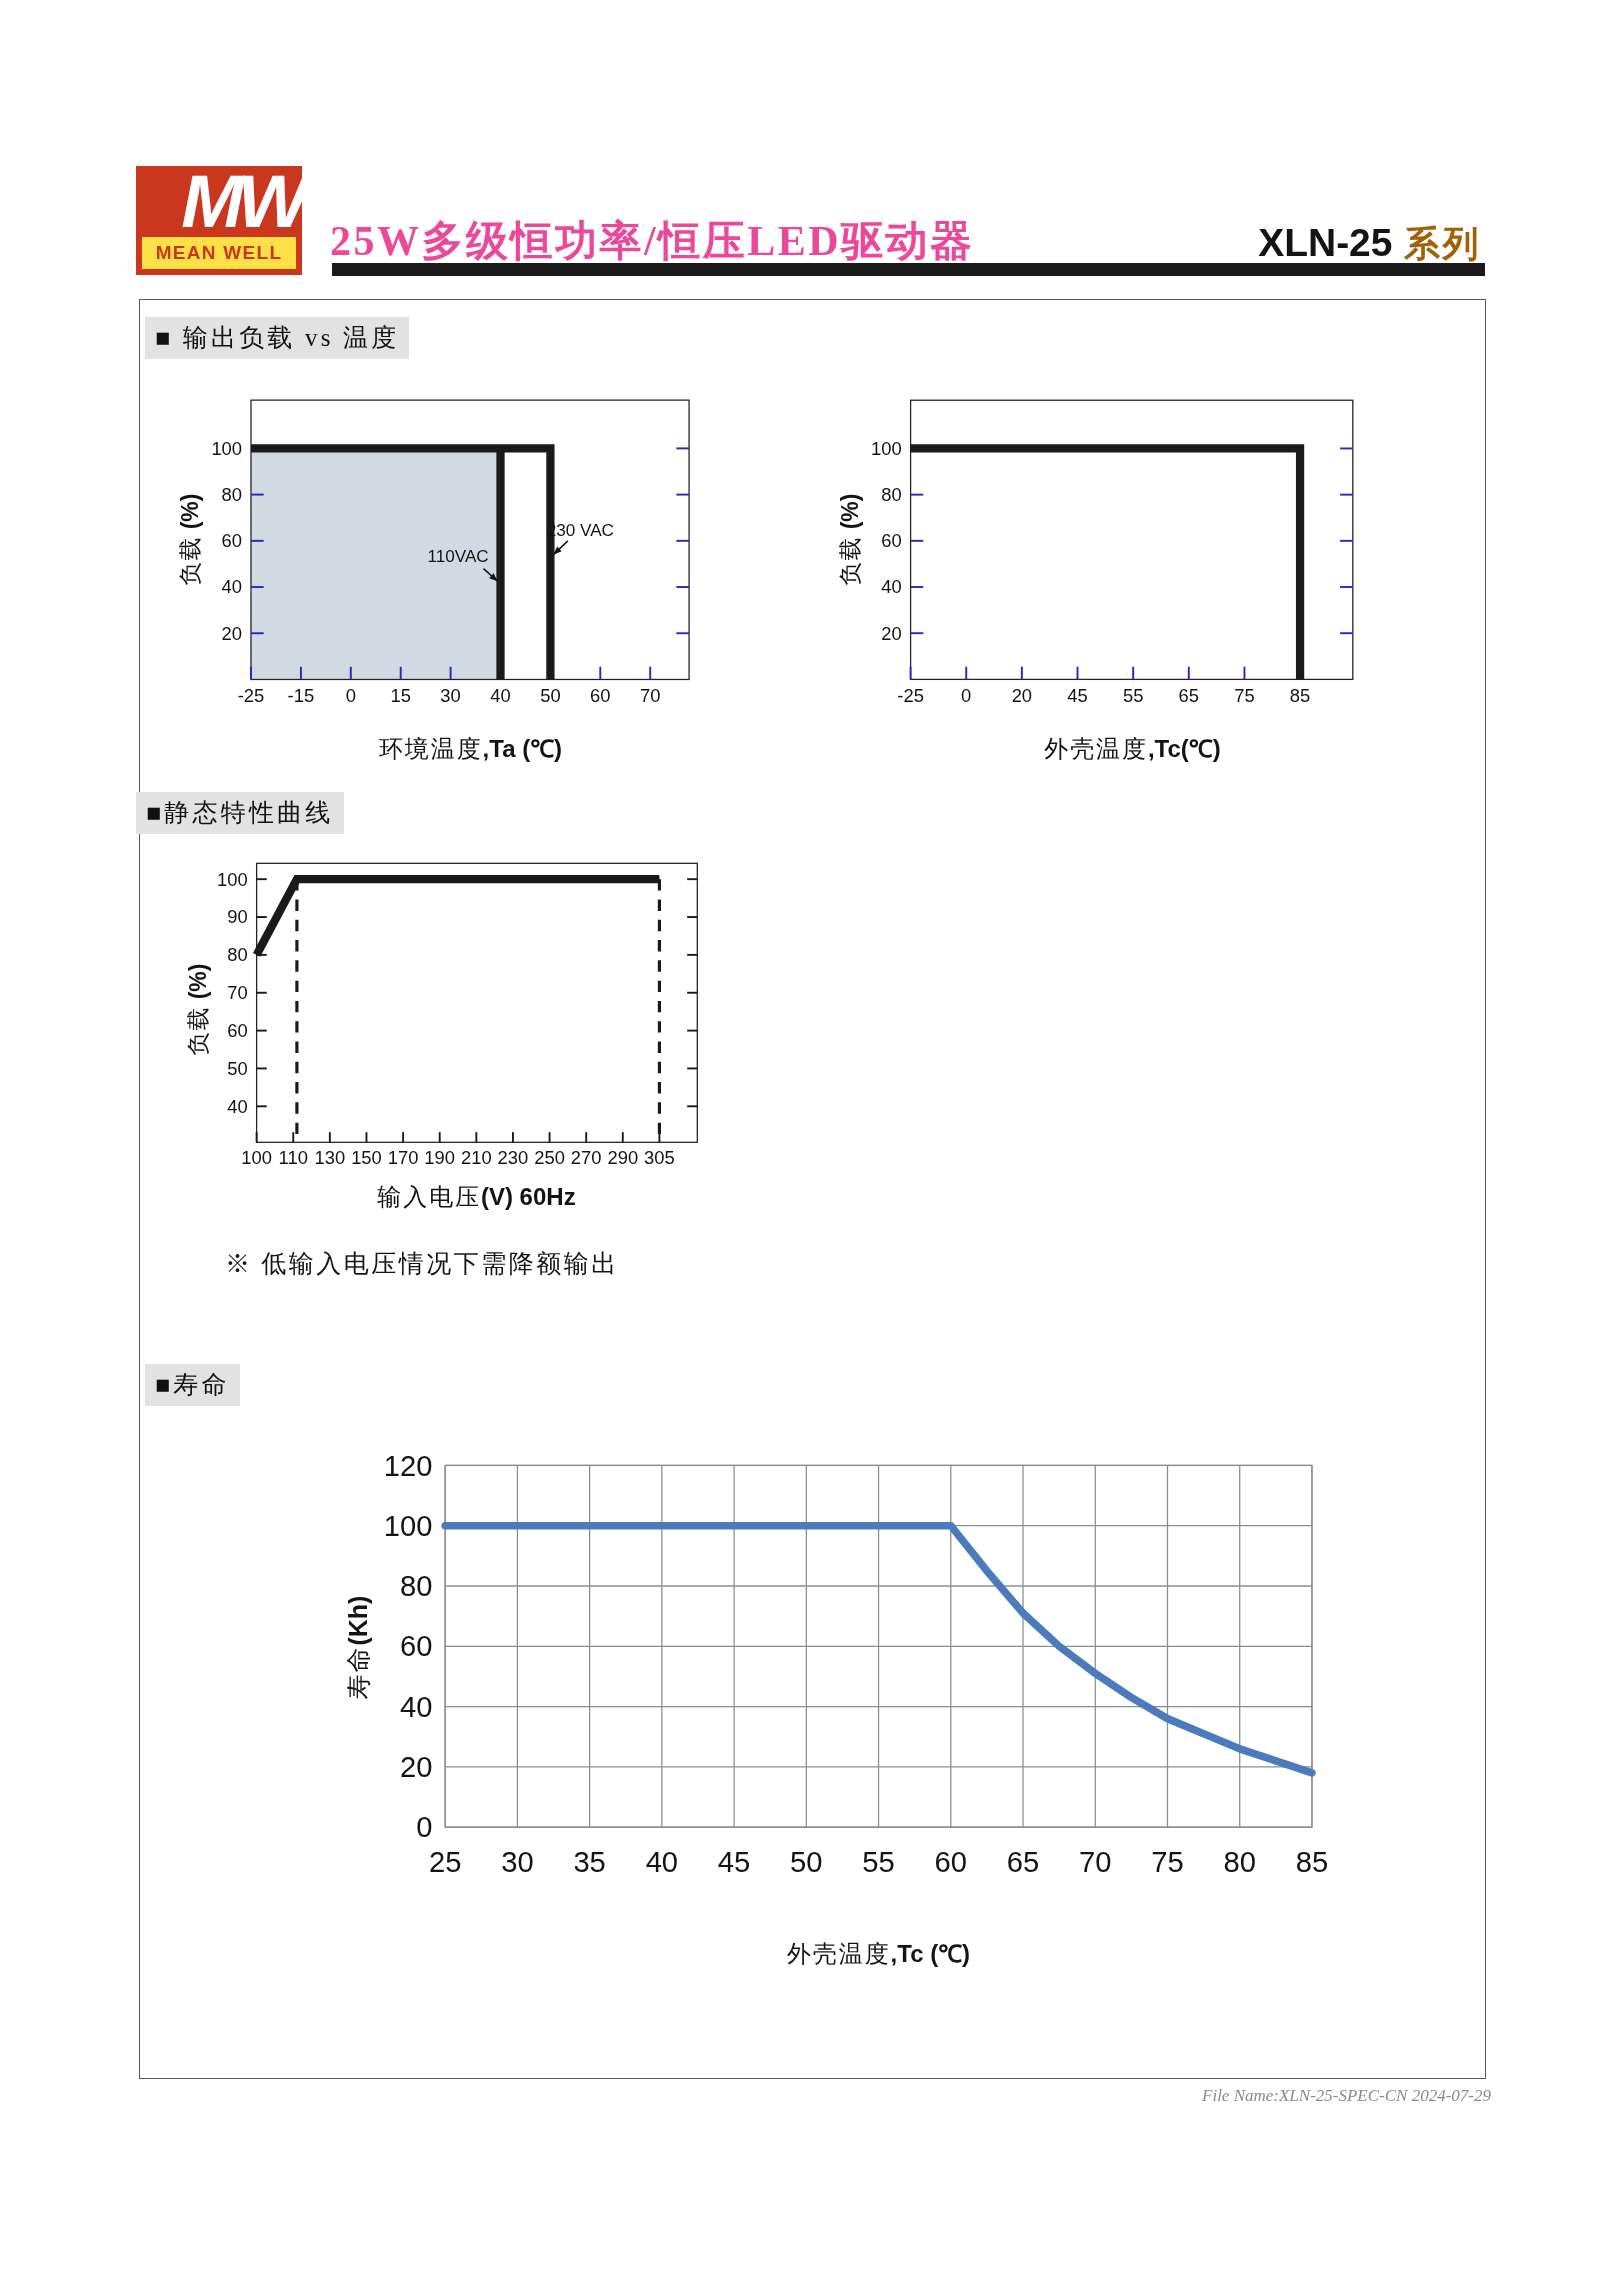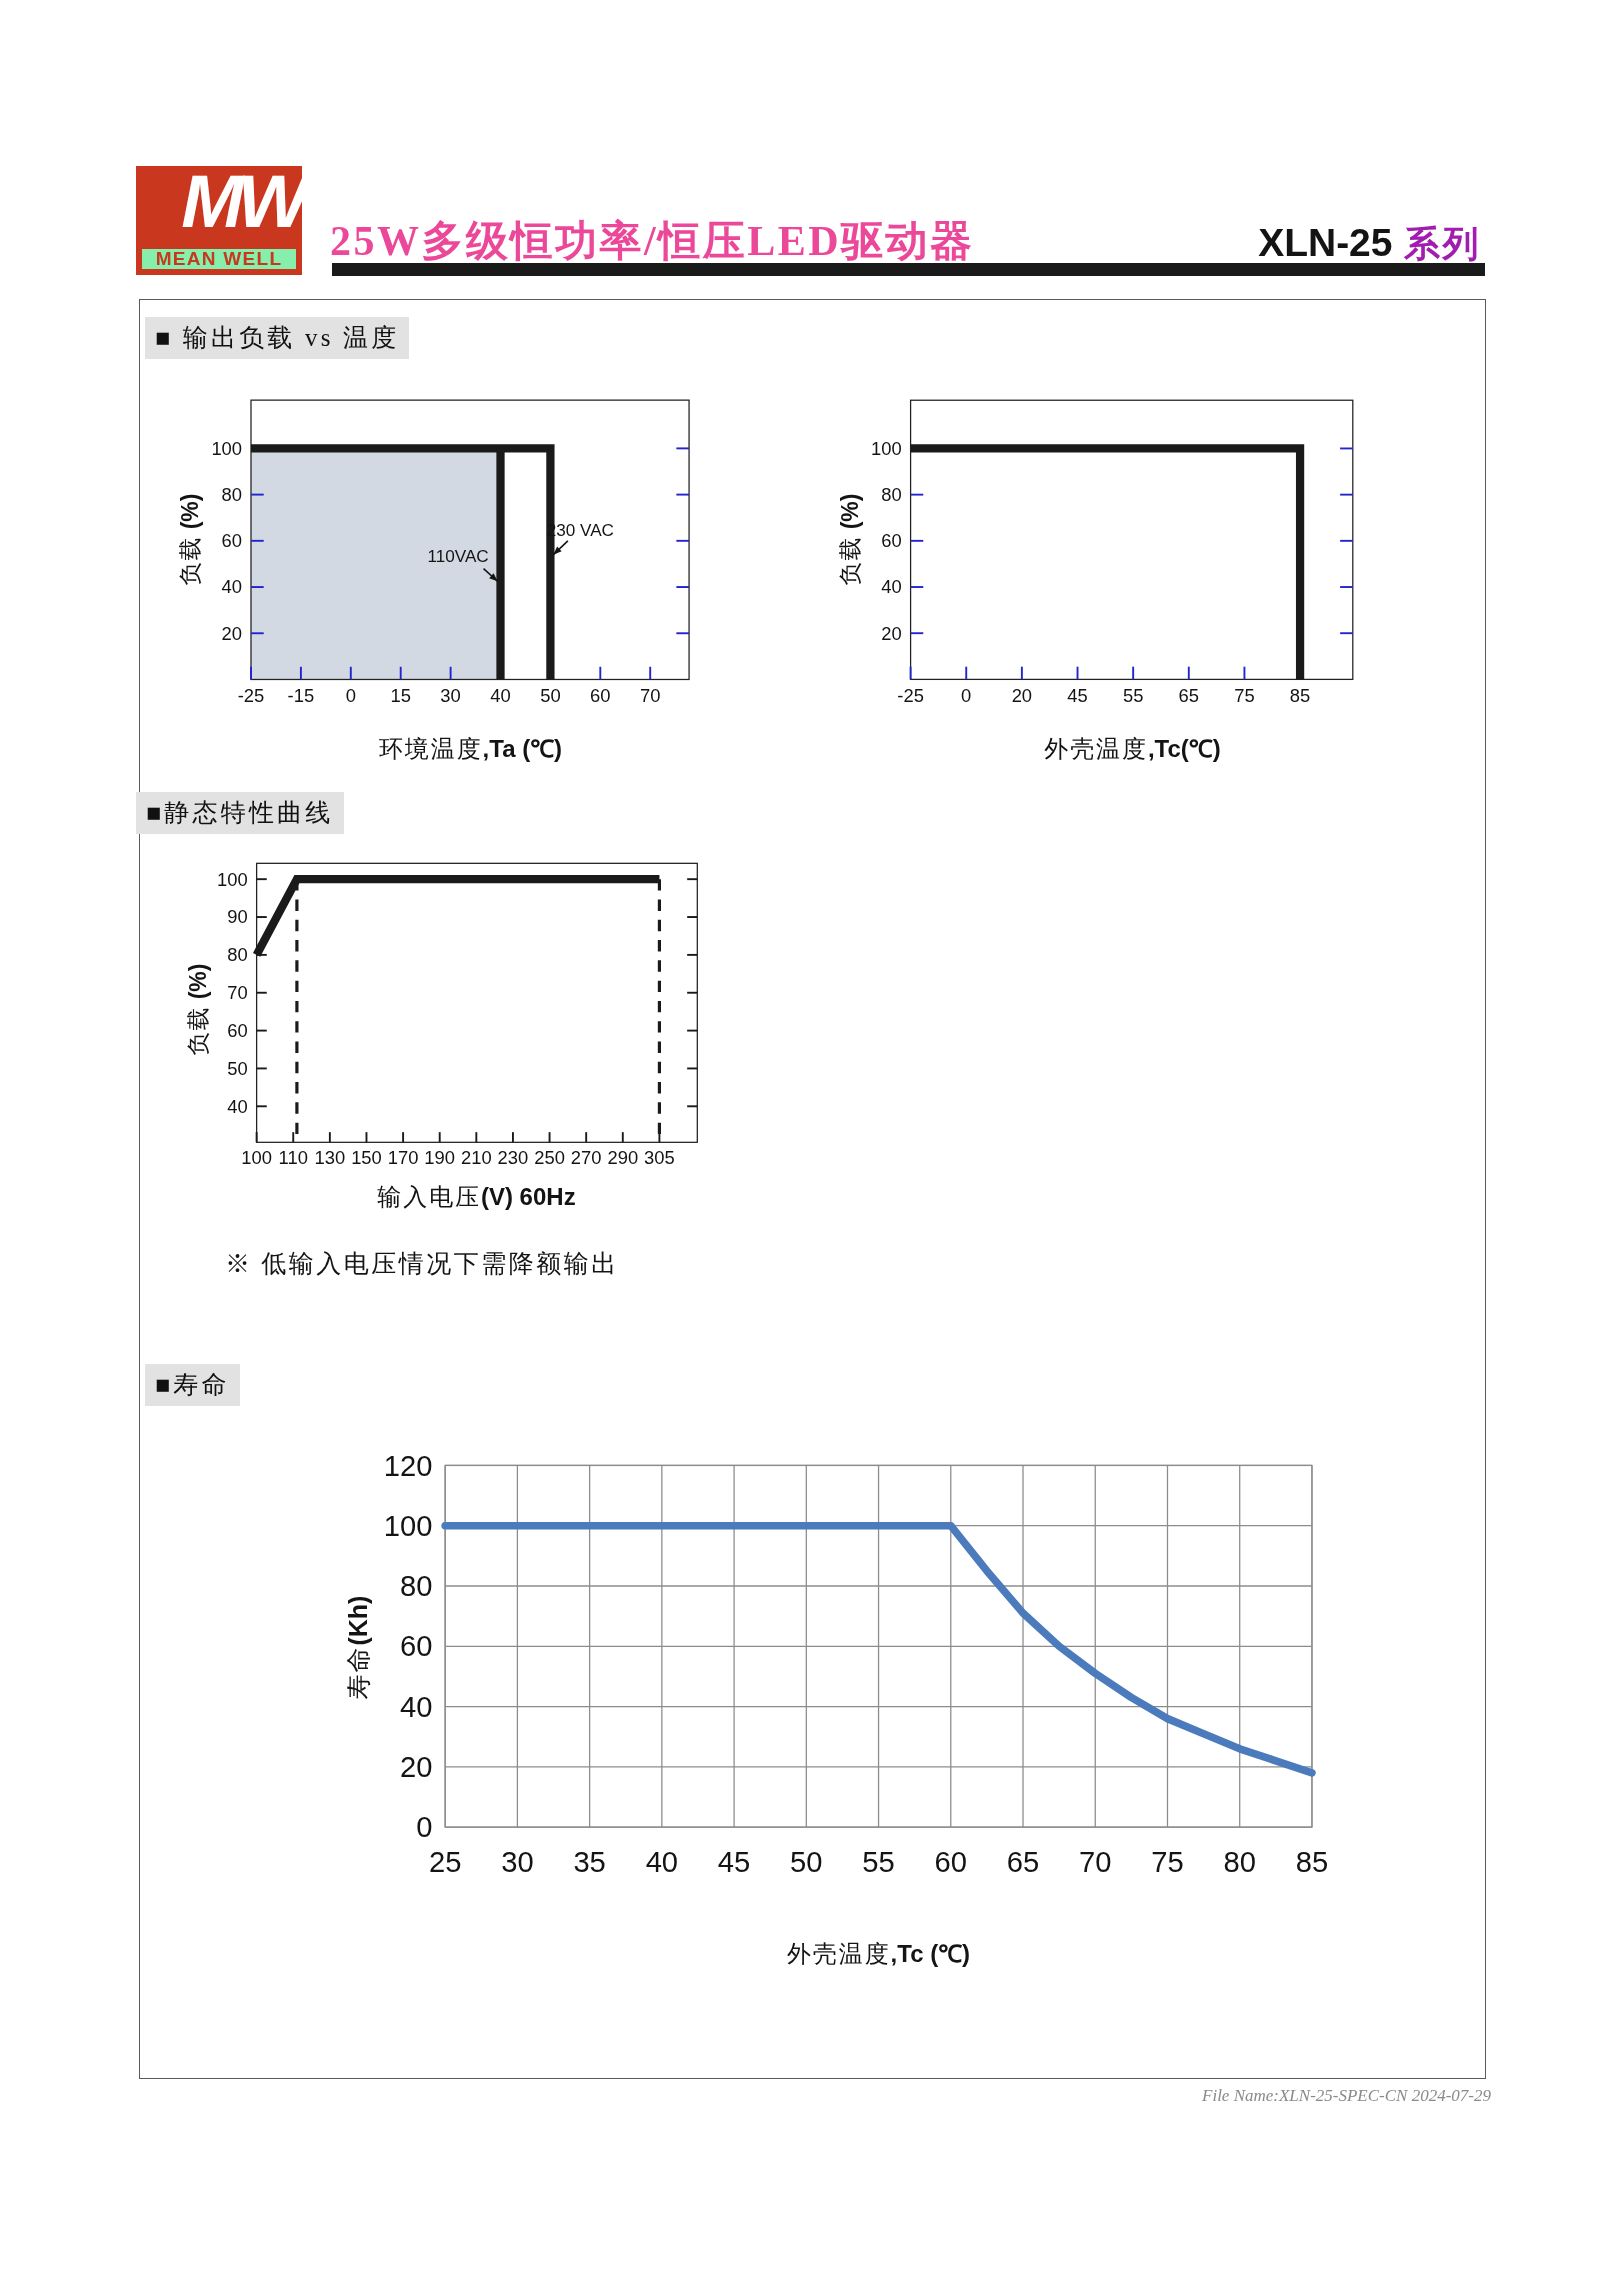--- a/index.html
+++ b/index.html
@@ -5,30 +5,30 @@
   html,body{margin:0;padding:0;background:#fff;}
   .page{position:relative;width:1621px;height:2273px;background:#ffffff;overflow:hidden;
         font-family:"Liberation Sans",sans-serif;color:#111;}
   .abs{position:absolute;}
 
   
   .logo{left:136px;top:166px;width:166px;height:109px;background:#c8371e;}
   .logo-mw{position:absolute;top:-3.8px;left:0;right:0;text-align:right;
            font-family:"Liberation Sans",sans-serif;font-style:italic;font-weight:700;
            font-size:75px;line-height:79px;color:#fff;letter-spacing:-6.3px;}
-  .logo-strip{position:absolute;left:6.3px;right:6.3px;bottom:6.3px;height:20px;background:#86efac;
+  .logo-strip{position:absolute;left:6.3px;right:6.3px;bottom:6.3px;height:32px;background:#fde047;
               display:flex;align-items:center;justify-content:center;}
   .logo-strip span{color:#c8371e;font-weight:700;font-size:19px;letter-spacing:1.3px;
                    font-family:"Liberation Sans",sans-serif;}
   .doc-title{left:330px;top:213px;font-family:"Liberation Serif",serif;font-size:42px;
              font-weight:600;letter-spacing:2.5px;white-space:nowrap;color:#ec4899;}
   .series{right:140px;top:220px;text-align:right;white-space:nowrap;}
   .series-model{font-family:"Liberation Sans",sans-serif;font-weight:700;font-size:39px;color:#141414;margin-left:30px;}
   .series-suffix{font-family:"Liberation Serif",serif;font-weight:600;font-size:36px;
-                 letter-spacing:2.5px;color:#a21caf;}
+                 letter-spacing:2.5px;color:#a16207;}
   .title-bar{left:332px;top:263px;width:1153px;height:12.7px;background:#1a1a1a;}
   .content-box{left:139px;top:299px;width:1345px;height:1778px;border:1.3px solid #5a5a5a;background:#fff;}
 
   
   .section-label{background:#e2e2e2;font-family:"Liberation Serif",serif;font-size:25px;
                  color:#111;letter-spacing:3.2px;padding:4.4px 10px;white-space:nowrap;}
   .s1{left:145px;top:317px;}
   .s2{left:136px;top:792px;}
   .s3{left:145px;top:1364px;}
 

